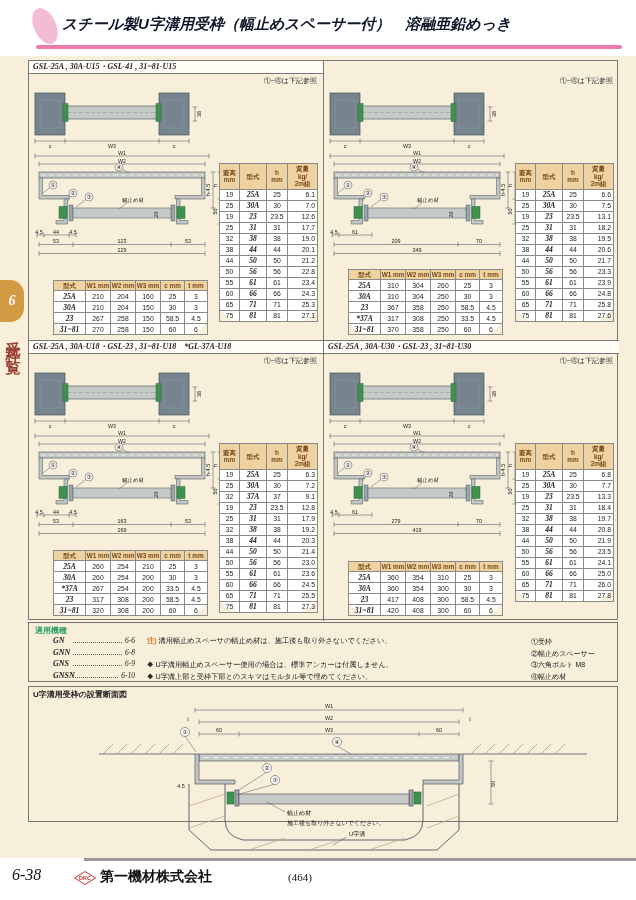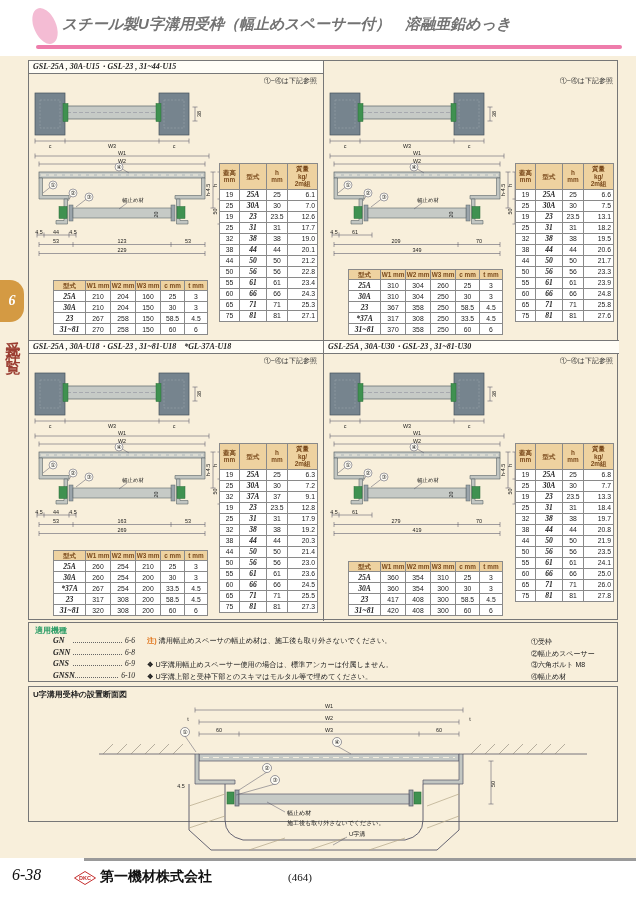--- a/index.html
+++ b/index.html
@@ -11,21 +11,21 @@
     color:#222;
     overflow:hidden;
   }
   .top-strip { position:absolute; left:0; top:0; width:636px; height:56px; background:#ffffff; }
   .bottom-strip { position:absolute; left:0; top:858px; width:636px; height:42px; background:#ffffff; }
 
   
   .brand-ellipse { position:absolute; left:34px; top:7px; width:22px; height:38px;
     background:#f4bcd4; border-radius:50%; transform:rotate(-24deg); }
   .page-title { position:absolute; left:62px; top:15px; font-size:15px; font-weight:bold;
-    font-style:italic; color:#737373; white-space:nowrap; }
+    font-style:italic; color:#0f172a; white-space:nowrap; }
   .pink-rule { position:absolute; left:36px; top:45px; width:586px; height:4px;
     background:#ee7cab; border-radius:2px; }
 
   
   .side-tab { position:absolute; left:0; top:280px; width:24px; height:42px; background:#d49a43;
     border-radius:0 14px 14px 0; display:flex; align-items:center; justify-content:center;
     color:#fff; font-family:"Liberation Serif", serif; font-style:italic; font-weight:bold; font-size:14px; }
   .side-label { position:absolute; left:3px; top:330px; writing-mode:vertical-rl; text-orientation:upright;
     color:#9c3f33; font-weight:bold; font-size:15px; letter-spacing:6px; }
 
@@ -44,21 +44,21 @@
   svg { font-family:"Liberation Sans", sans-serif; }
   svg .dim line { stroke:#556; stroke-width:0.55; }
   svg .dim text, svg .dim-t { font-size:5.4px; fill:#222; text-anchor:middle; }
   svg .co { font-size:5.8px; fill:#222; text-anchor:middle; }
   svg .lbl { font-size:5.4px; fill:#222; text-anchor:middle; }
   svg .lbl-s { font-size:6px; fill:#222; }
   svg .lead { stroke:#556; stroke-width:0.5; fill:none; }
   svg .steel-edge { stroke:#556; stroke-width:0.7; }
 
   
-  table { border-collapse:collapse; background:#fff; }
+  table { border-collapse:collapse; background:#fff;border-radius:22px; }
   th, td { border:1px solid #8a8a8a; text-align:center; font-size:6.8px; padding:0; }
   th { background:#eed2a0; color:#7a4a1c; font-weight:bold; font-size:6.4px; line-height:7.5px; padding:1px 0; }
   td { height:11px; }
   td.model { font-family:"Liberation Serif", serif; font-style:italic; font-weight:bold; font-size:7.6px; }
   td.num-r { text-align:right; padding-right:2px; }
   .ht { position:absolute; right:5px; top:102px; width:98px; table-layout:fixed; }
   .ht th:nth-child(1){width:20px} .ht th:nth-child(2){width:27px}
   .ht th:nth-child(3){width:21px} .ht th:nth-child(4){width:30px}
   .st { position:absolute; left:24px; bottom:5px; width:154px; table-layout:fixed; }
   .st th:nth-child(1){width:32px} .st th:nth-child(2){width:25px} .st th:nth-child(3){width:25px}
@@ -99,21 +99,21 @@
 
 <div class="brand-ellipse"></div>
 <div class="page-title">スチール製U字溝用受枠（幅止めスペーサー付）　溶融亜鉛めっき</div>
 <div class="pink-rule"></div>
 
 <div class="side-tab">6</div>
 <div class="side-label">受枠一覧</div>
 
 <div class="panels">
   <div class="panel br bb">
-    <div class="panel-title">GSL-25A , 30A-U15・GSL-23 , 31~44-U15</div>
+    <div class="panel-title">GSL-25A , 30A-U15・GSL-41 , 31~81-U15</div>
     <div class="panel-note">①~④は下記参照</div>
     <div class="drawing"><svg viewBox="0 0 200 176" width="200" height="176">
   <rect x="4" y="6" width="30" height="42" fill="#76848e" stroke="#45525c" stroke-width="0.7"></rect>
   <rect x="128" y="6" width="30" height="42" fill="#76848e" stroke="#45525c" stroke-width="0.7"></rect>
   <rect x="9" y="13" width="20" height="28" fill="none" stroke="#9aa6ad" stroke-width="0.6" stroke-dasharray="2,1.5"></rect>
   <rect x="133" y="13" width="20" height="28" fill="none" stroke="#9aa6ad" stroke-width="0.6" stroke-dasharray="2,1.5"></rect>
   <rect x="34" y="19" width="94" height="13" fill="#c6cac6" stroke="#5a6468" stroke-width="0.7"></rect>
   <line x1="36" y1="25.5" x2="126" y2="25.5" stroke="#889" stroke-width="0.5" stroke-dasharray="4,2"></line>
   <rect x="32" y="16.5" width="5" height="18" fill="#3f9150" stroke="#2a6e3a" stroke-width="0.5"></rect>
   <rect x="125" y="16.5" width="5" height="18" fill="#3f9150" stroke="#2a6e3a" stroke-width="0.5"></rect>

